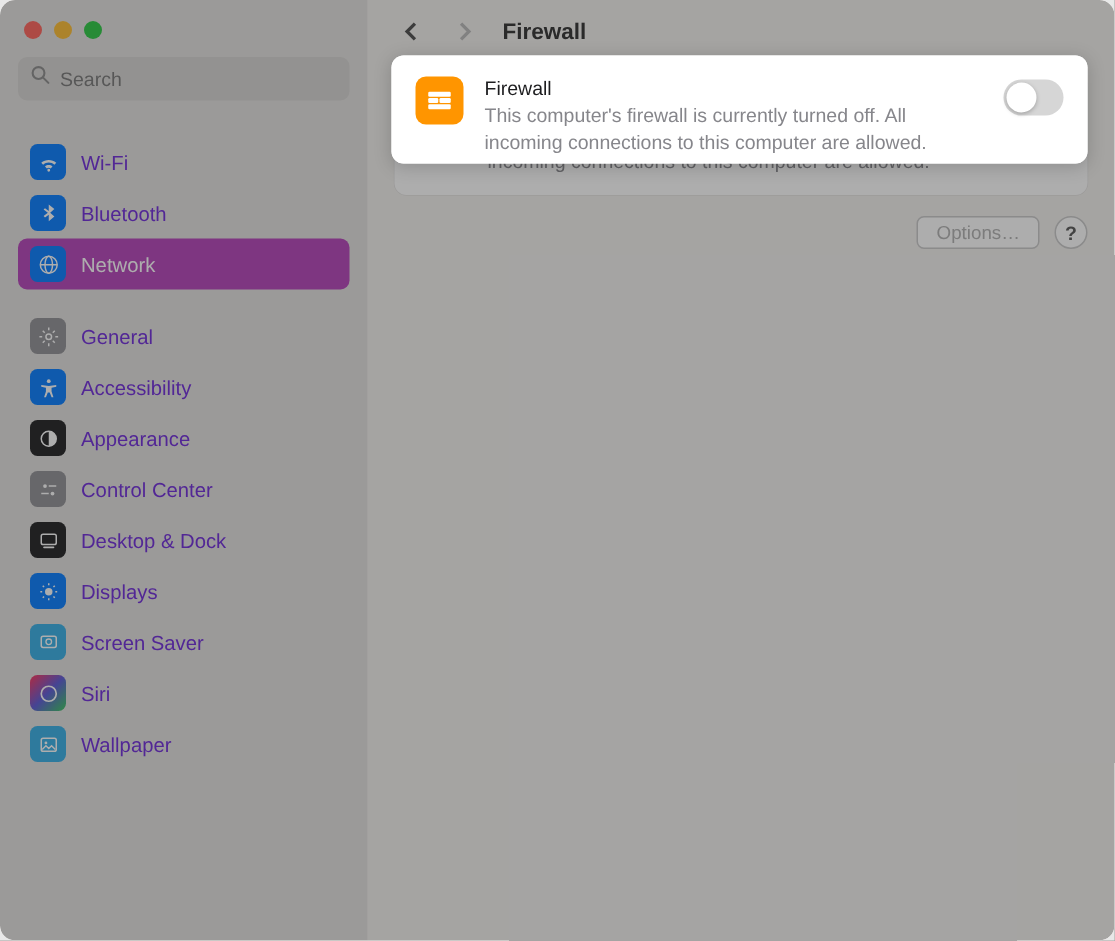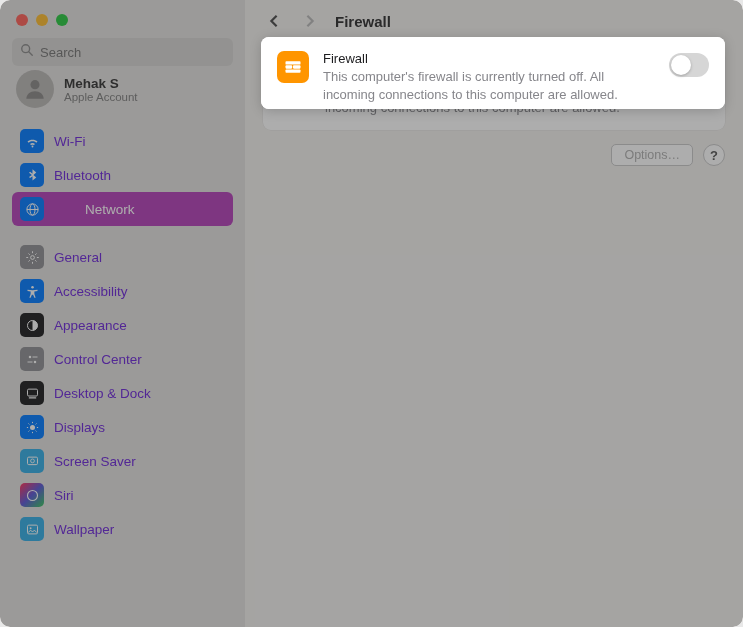--- a/index.html
+++ b/index.html
@@ -4,32 +4,32 @@
   <style>
     * { margin: 0; padding: 0; box-sizing: border-box; font-family: -apple-system, BlinkMacSystemFont, "Segoe UI", Helvetica, sans-serif; }
     body { width: 743px; height: 627px; background: #e8e8e8; overflow: hidden; position: relative; }
     .window { width: 743px; height: 627px; display: flex; background: #eceae8; border-radius: 10px; overflow: hidden; position: relative; }
     .sidebar { width: 245px; background: #e3e1df; padding: 10px 12px; overflow-y: auto; }
     .traffic-lights { display: flex; gap: 8px; padding: 4px 0 12px 4px; }
     .traffic-light { width: 12px; height: 12px; border-radius: 50%; }
     .tl-red { background: #ff5f57; }
     .tl-yellow { background: #febc2e; }
     .tl-green { background: #28c840; }
-    .search-box { display: flex; align-items: center; background: #d6d4d2; border-radius: 6px; padding: 5px 8px; margin-bottom: 0; }
+    .search-box { display: flex; align-items: center; background: #d6d4d2; border-radius: 6px; padding: 5px 8px; margin-bottom: 24px; }
     .search-box svg { width: 14px; height: 14px; margin-right: 6px; fill: #8a8a8a; }
     .search-box input { border: none; background: transparent; outline: none; font-size: 13px; color: #6a6a6a; width: 100%; }
     .account-row { display: flex; align-items: center; padding: 4px 4px 16px 4px; }
     .avatar { width: 38px; height: 38px; border-radius: 50%; background: #b8b6b4; display: flex; align-items: center; justify-content: center; margin-right: 10px; }
     .avatar svg { width: 26px; height: 26px; fill: #8a8886; }
     .account-text .name { font-size: 13.5px; font-weight: 600; color: #333; }
     .account-text .sub { font-size: 11.5px; color: #7d7d7d; }
     .nav-list { display: flex; flex-direction: column; gap: 0; }
     .nav-item { display: flex; align-items: center; padding: 5px 8px; border-radius: 6px; margin-bottom: 0px; cursor: default; }
     .nav-item.selected { background: #b43fb8; }
-    .nav-item.selected .nav-label { color: #fff; margin-left: 31px; }
+    .nav-item.selected .nav-label { color: #fff; }
     .nav-icon { width: 24px; height: 24px; border-radius: 5px; display: flex; align-items: center; justify-content: center; margin-right: 10px; flex-shrink: 0; }
     .nav-icon svg { width: 15px; height: 15px; fill: #fff; }
     .nav-label { font-size: 13.5px; color: #6d28d9; }
     .nav-group-sep { height: 14px; }
     .ic-blue { background: #007aff; }
     .ic-green { background: #34c759; }
     .ic-gray { background: #8e8e93; }
     .ic-black { background: #1c1c1e; }
     .ic-siri { background: linear-gradient(135deg, #ff2d55, #5856d6, #34c759); }
     .ic-teal { background: #32ade6; }
@@ -68,32 +68,20 @@
     </div>
     <div class="search-box">
       <span>
         <svg viewBox="0 0 16 16">
             <circle cx="6.5" cy="6.5" r="4.5" fill="none" stroke="#8a8a8a" stroke-width="1.6"></circle>
             <line x1="10" y1="10" x2="14" y2="14" stroke="#8a8a8a" stroke-width="1.6" stroke-linecap="round"></line>
           </svg>
       </span>
       <input type="text" placeholder="Search" style="">
     </div>
-    <div class="account-row">
-      <div class="avatar">
-        <svg viewBox="0 0 24 24">
-            <circle cx="12" cy="8" r="4.2"></circle>
-            <path d="M4 21c0-4.2 3.6-7 8-7s8 2.8 8 7z"></path>
-          </svg>
-      </div>
-      <div class="account-text">
-        <div class="name">Mehak S</div>
-        <div class="sub">Apple Account</div>
-      </div>
-    </div>
     <div class="nav-list" id="nav-list">
         <div class="nav-item">
           <div class="nav-icon ic-blue">
             <svg viewBox="0 0 24 24">
               <path d="M12 18.5a1.5 1.5 0 100 3 1.5 1.5 0 000-3zM4 12c4.4-4 11.6-4 16 0l-2 2c-3.3-3-8.7-3-12 0zm4 4c2.2-2 5.8-2 8 0l-2 2c-1.1-1-2.9-1-4 0z"></path>
             </svg>
           </div>
           <div class="nav-label">Wi-Fi</div>
         </div>
         <div class="nav-item">

